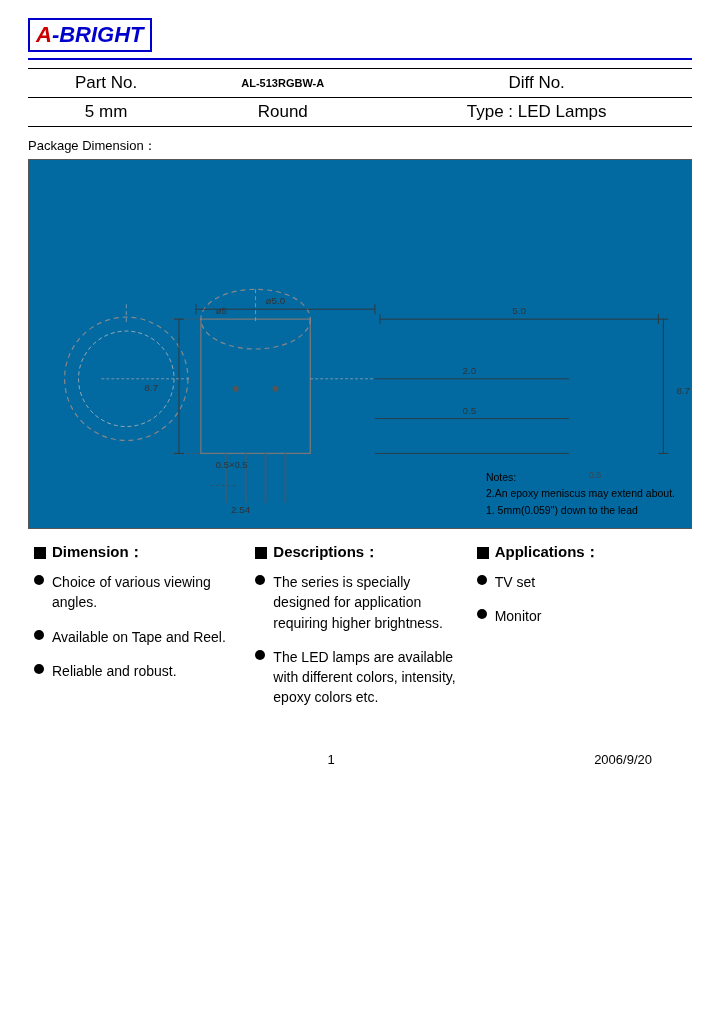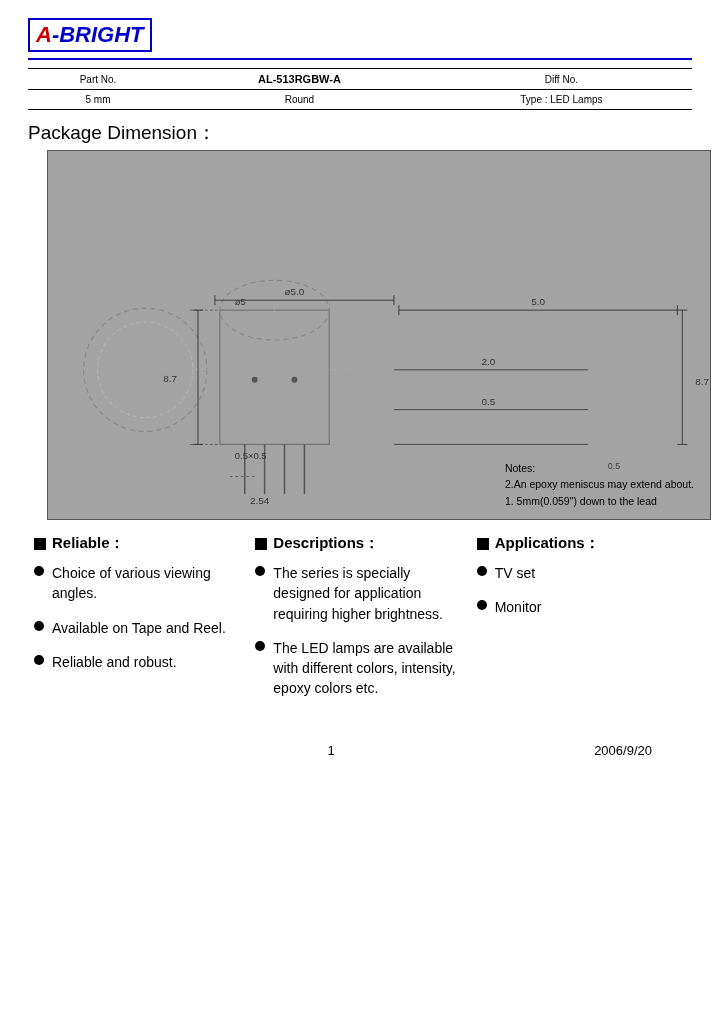--- a/index.html
+++ b/index.html
@@ -53,21 +53,21 @@
     }
 
     
     .part-table {
       width: 100%;
       border-collapse: collapse;
       margin-bottom: 4px;
     }
     .part-table td {
       padding: 2px 8px;
-      font-size: 10px;
+      font-size: 17px;
     }
     .part-table .label {
       font-weight: normal;
       text-align: center;
     }
     .part-table .value {
       font-weight: bold;
       text-align: center;
       font-size: 11px;
     }
@@ -78,35 +78,34 @@
       padding-bottom: 4px;
     }
     .part-table-row2 td {
       border-bottom: 1.5px solid #000;
       padding-top: 4px;
       padding-bottom: 4px;
     }
 
     
     .package-label {
-      font-size: 19px;
+      font-size: 13px;
       margin: 10px 0 4px 0;
       font-weight: normal;
     }
 
     
     .diagram-box {
       border: 1.5px solid #555;
       width: 100%;
       height: 370px;
       position: relative;
       margin-bottom: 14px;
       overflow: hidden;
-      background: #a3a3a3;
-      margin-left: 19px;
+      background: #0369a1;
     }
 
     
     .diagram-notes {
       position: absolute;
       bottom: 10px;
       right: 16px;
       font-size: 10.5px;
       line-height: 1.55;
       text-align: left;
@@ -273,21 +272,21 @@
     <div>2.An epoxy meniscus may extend about.</div>
     <div>   1. 5mm(0.059") down to the lead</div>
   </div>
 </div>
 
 <div class="three-col">
 
   <div class="col">
     <div class="col-header">
       <span class="square-icon"></span>
-      <span>Reliable：</span>
+      <span>Dimension：</span>
     </div>
     <div class="bullet-item">
       <span class="bullet-circle"></span>
       <span>Choice of various viewing angles.</span>
     </div>
     <div class="bullet-item">
       <span class="bullet-circle"></span>
       <span>Available on Tape and Reel.</span>
     </div>
     <div class="bullet-item">

